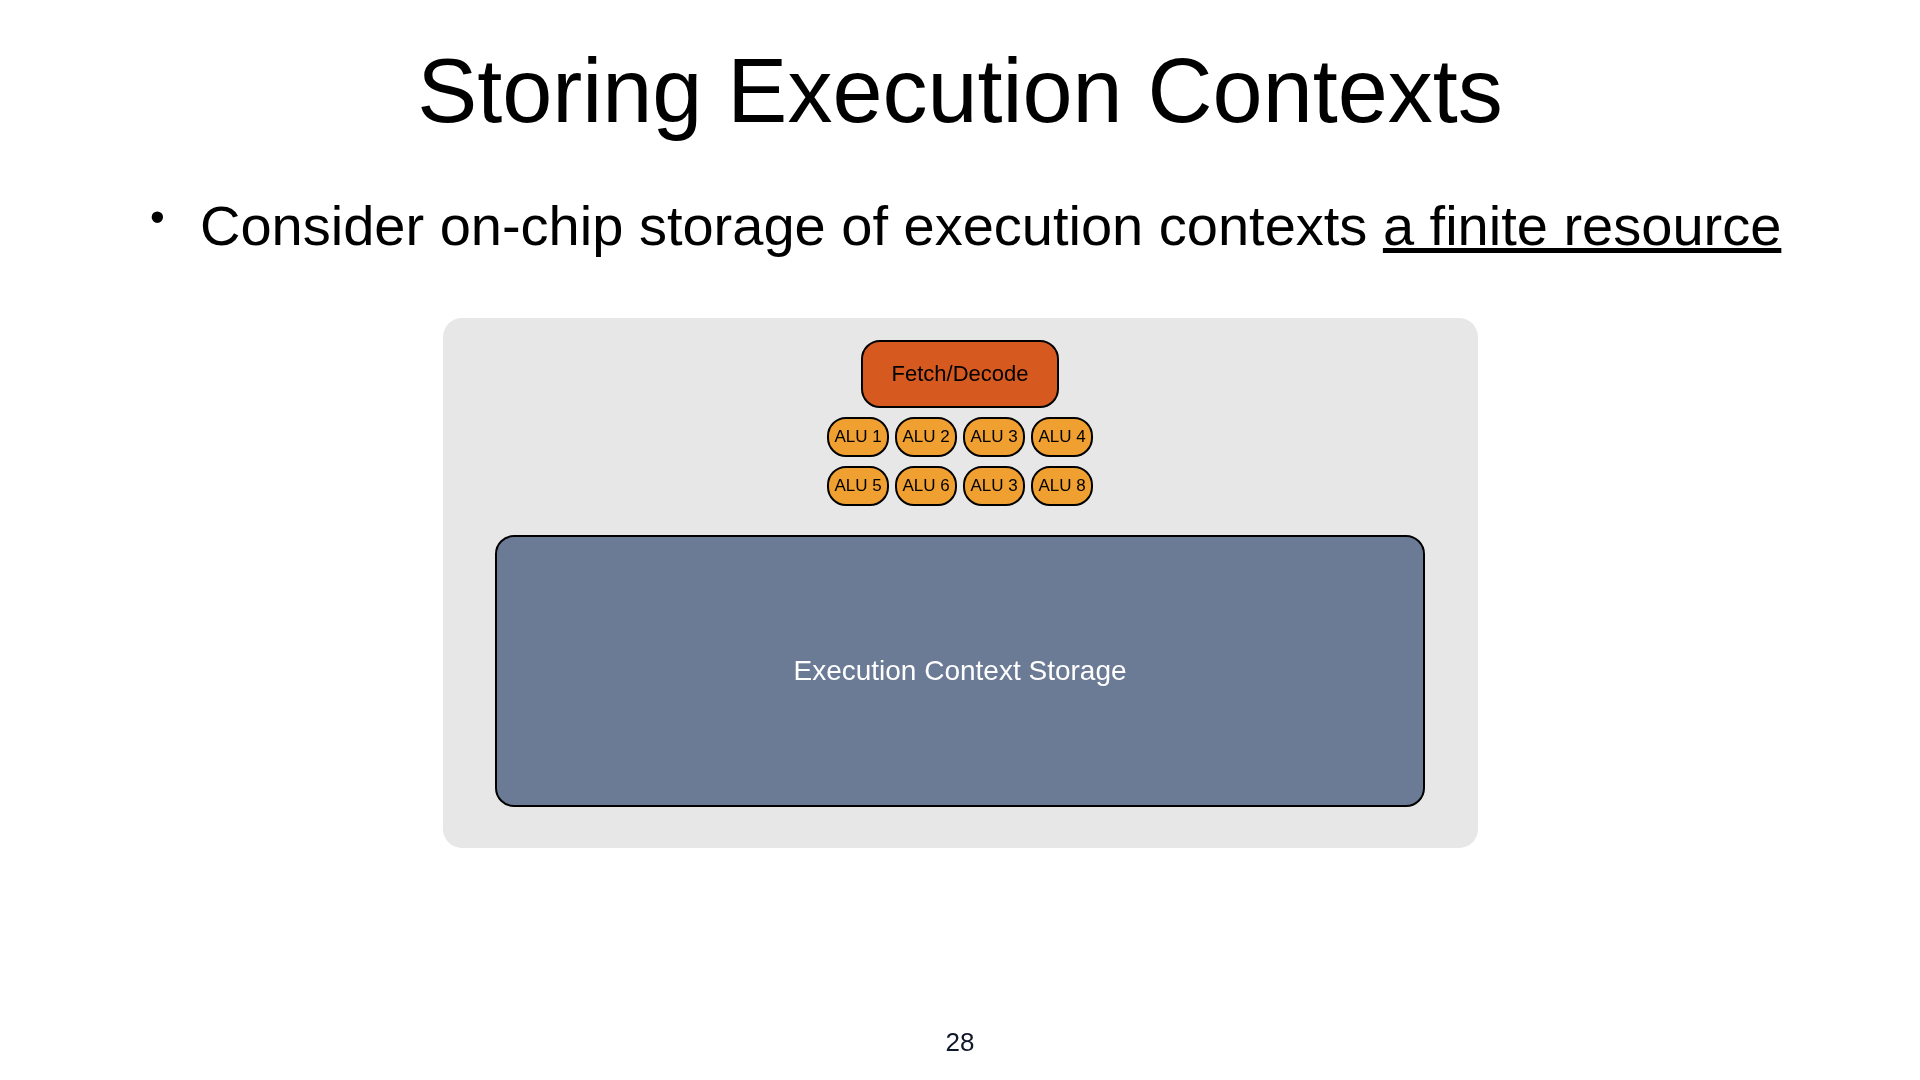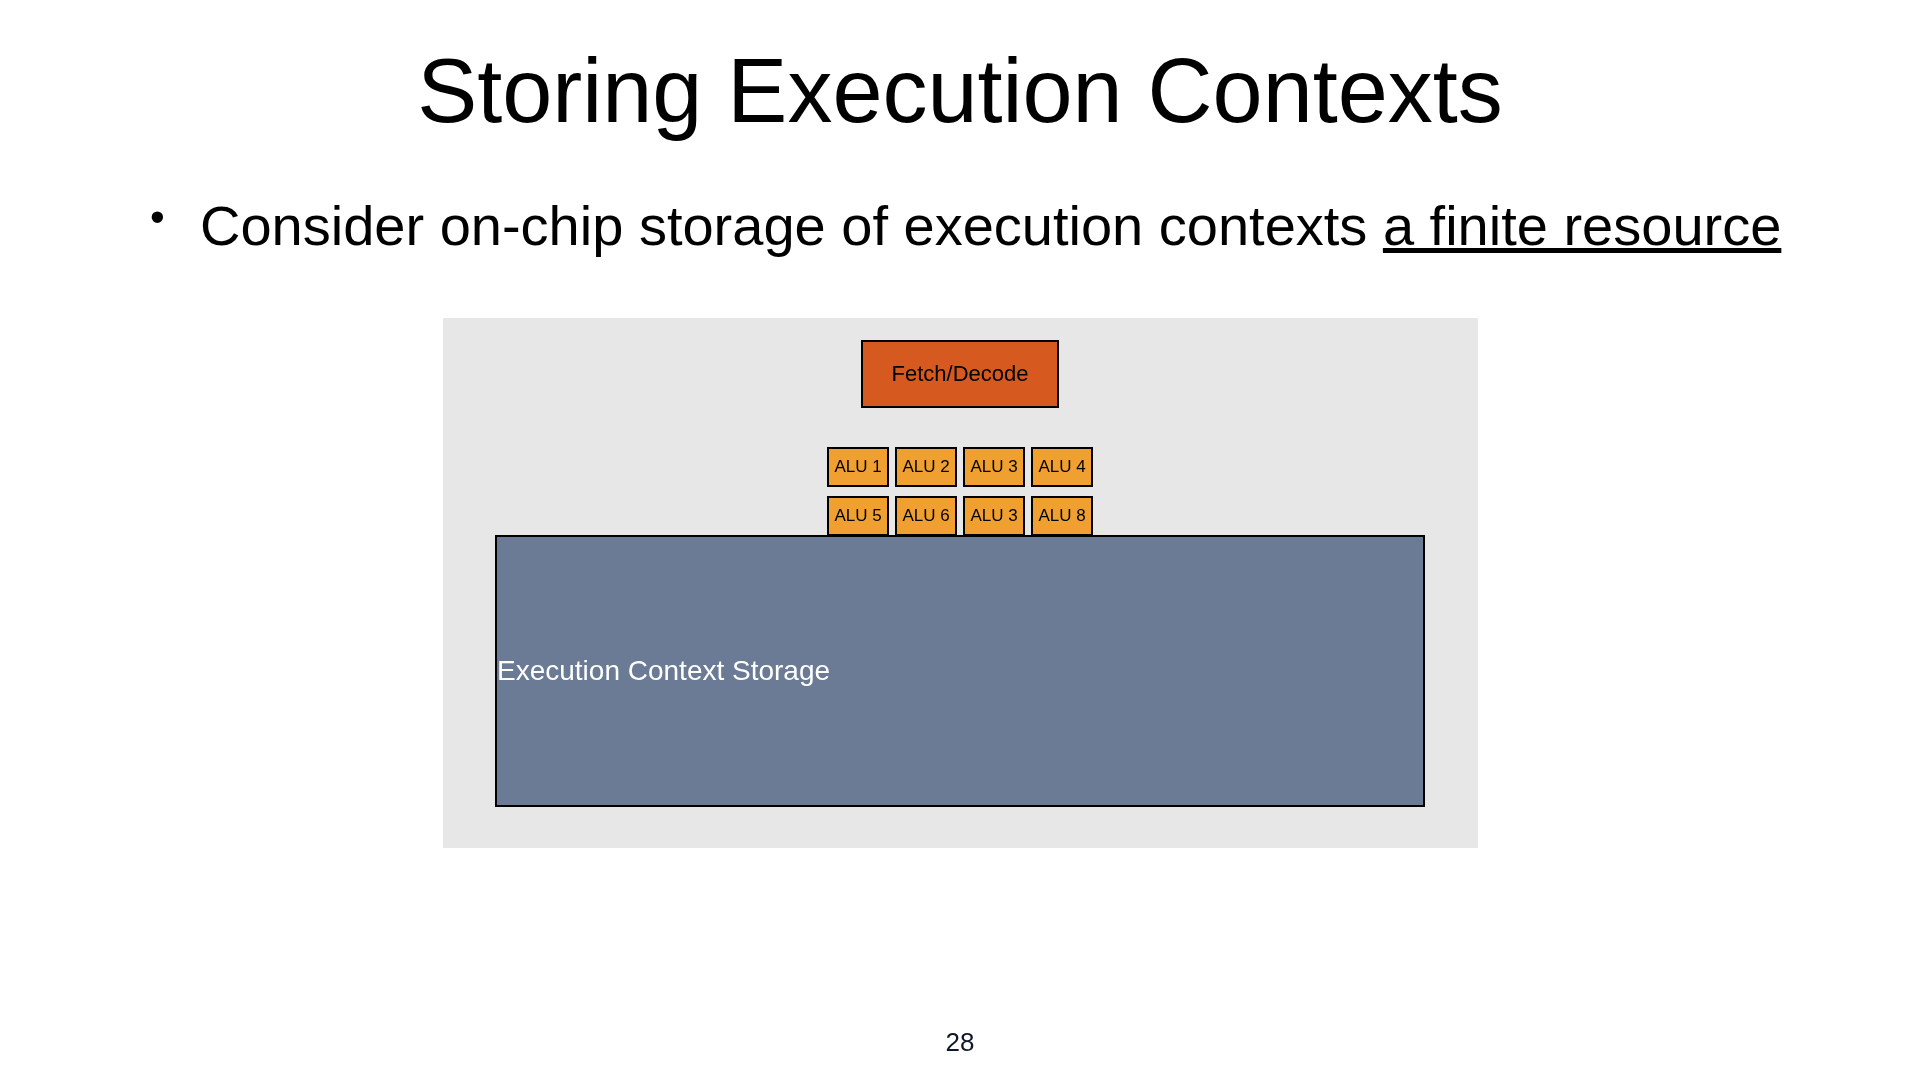--- a/index.html
+++ b/index.html
@@ -1,18 +1,19 @@
 <!DOCTYPE html>
 <html><head>
   <meta charset="utf-8">
   <style>
     * {
       margin: 0;
       padding: 0;
       box-sizing: border-box;
+      border-radius: 19px;
     }
     body {
       width: 1920px;
       height: 1080px;
       background: #ffffff;
       font-family: Arial, Helvetica, sans-serif;
       position: relative;
     }
     .slide {
       width: 100%;
@@ -89,34 +90,33 @@
     .alu {
       width: 62px;
       height: 40px;
       background: #f0a030;
       border: 2px solid #000;
       display: flex;
       align-items: center;
       justify-content: center;
       font-size: 17px;
       color: #000;
-      margin-top: 30px;
     }
     .exec-storage {
       position: absolute;
       top: 217px;
       left: 50%;
       transform: translateX(-50%);
       width: 930px;
       height: 272px;
       background: #6b7a95;
       border: 2px solid #000;
       display: flex;
       align-items: center;
-      justify-content: flex-start;
+      justify-content: center;
       font-size: 28px;
       color: #ffffff;
     }
     .page-number {
       position: absolute;
       bottom: 22px;
       left: 50%;
       transform: translateX(-50%);
       font-size: 26px;
       color: #0f172a;

